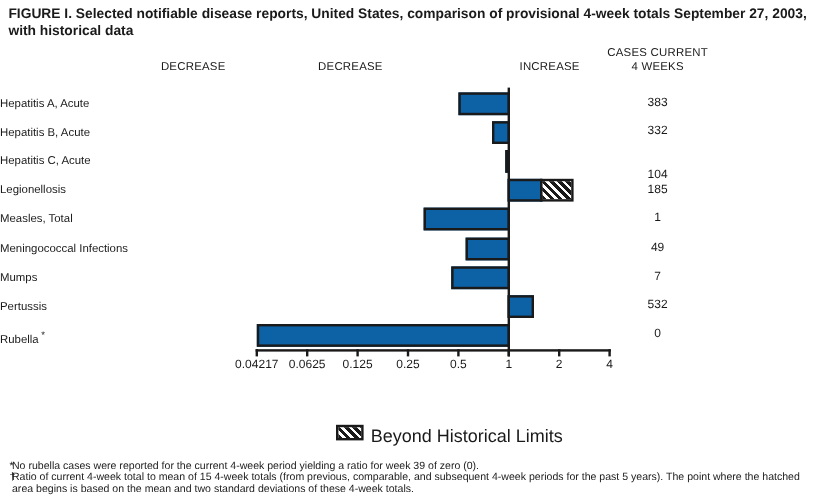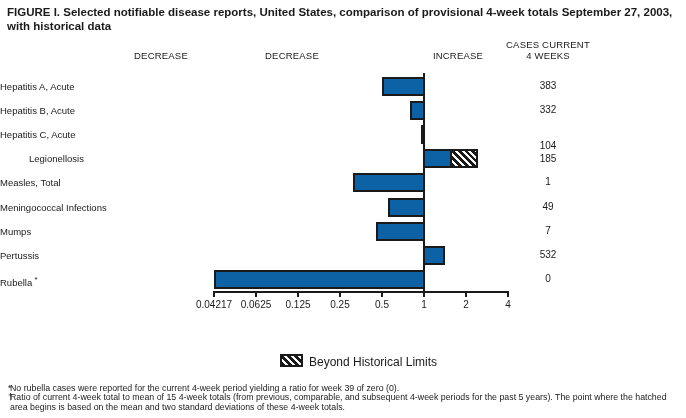--- a/index.html
+++ b/index.html
@@ -18,21 +18,21 @@
   .bar{box-sizing:border-box;border:2px solid #1a1a1a;background:#0d61a5;}
   .bar.hatch{background:repeating-linear-gradient(45deg,#1a1a1a 0 2.6px,#ffffff 2.6px 4.8px);}
   #baseline{left:423px;top:73px;width:2px;height:224px;background:#1a1a1a;}
   #axis-line{left:213px;top:291px;width:296px;height:2px;background:#1a1a1a;}
   .tick{width:2px;height:6px;top:291px;background:#1a1a1a;}
   .tick-label{font-size:10px;top:299px;width:56px;text-align:center;}
   #xlabel{left:235px;top:329px;width:300px;text-align:center;font-size:12.5px;}
   #xlabel sup{font-size:9px;}
   #legend-swatch{left:280px;top:354px;width:23px;height:13px;box-sizing:border-box;border:2px solid #1a1a1a;
                  background:repeating-linear-gradient(45deg,#1a1a1a 0 2.6px,#ffffff 2.6px 4.8px);}
-  #legend-label{left:309px;top:355px;font-size:12px;}
+  #legend-label{left:309px;top:355px;font-size:15px;}
   .footnote{font-size:8.8px;line-height:10px;width:676px;}
   .footnote .fn-marker{position:absolute;left:8px;top:0;}
   .footnote .fn-text{display:block;padding-left:10px;}
   #fn-0{left:0;top:383px;}
   #fn-1{left:0;top:392px;}
 </style>
 </head>
 <body>
 
 <div id="figure">
@@ -49,21 +49,21 @@
   <div id="rows">
       <div class="abs row-label" style="top: 77px;">Hepatitis A, Acute</div>
       <div class="abs bar" style="top: 77px; height: 19px; left: 382px; width: 43px;"></div>
       <div class="abs count" style="top: 80px;">383</div>
       <div class="abs row-label" style="top: 101px;">Hepatitis B, Acute</div>
       <div class="abs bar" style="top: 101px; height: 19px; left: 410px; width: 15px;"></div>
       <div class="abs count" style="top: 104px;">332</div>
       <div class="abs row-label" style="top: 125px;">Hepatitis C, Acute</div>
       <div class="abs bar" style="top: 125px; height: 19px; left: 421px; width: 4px;"></div>
       <div class="abs count" style="top: 140px;">104</div>
-      <div class="abs row-label" style="top: 149px; padding-left: 29px;">Legionellosis</div>
+      <div class="abs row-label" style="top: 149px;">Legionellosis</div>
       <div class="abs bar" style="top: 149px; height: 19px; left: 423px; width: 29px;"></div>
       <div class="abs bar hatch" style="top: 149px; height: 19px; left: 450px; width: 28px;"></div>
       <div class="abs count" style="top: 153px;">185</div>
       <div class="abs row-label" style="top: 173px;">Measles, Total</div>
       <div class="abs bar" style="top: 173px; height: 19px; left: 353px; width: 72px;"></div>
       <div class="abs count" style="top: 176px;">1</div>
       <div class="abs row-label" style="top: 198px;">Meningococcal Infections</div>
       <div class="abs bar" style="top: 198px; height: 19px; left: 388px; width: 37px;"></div>
       <div class="abs count" style="top: 201px;">49</div>
       <div class="abs row-label" style="top: 222px;">Mumps</div>

